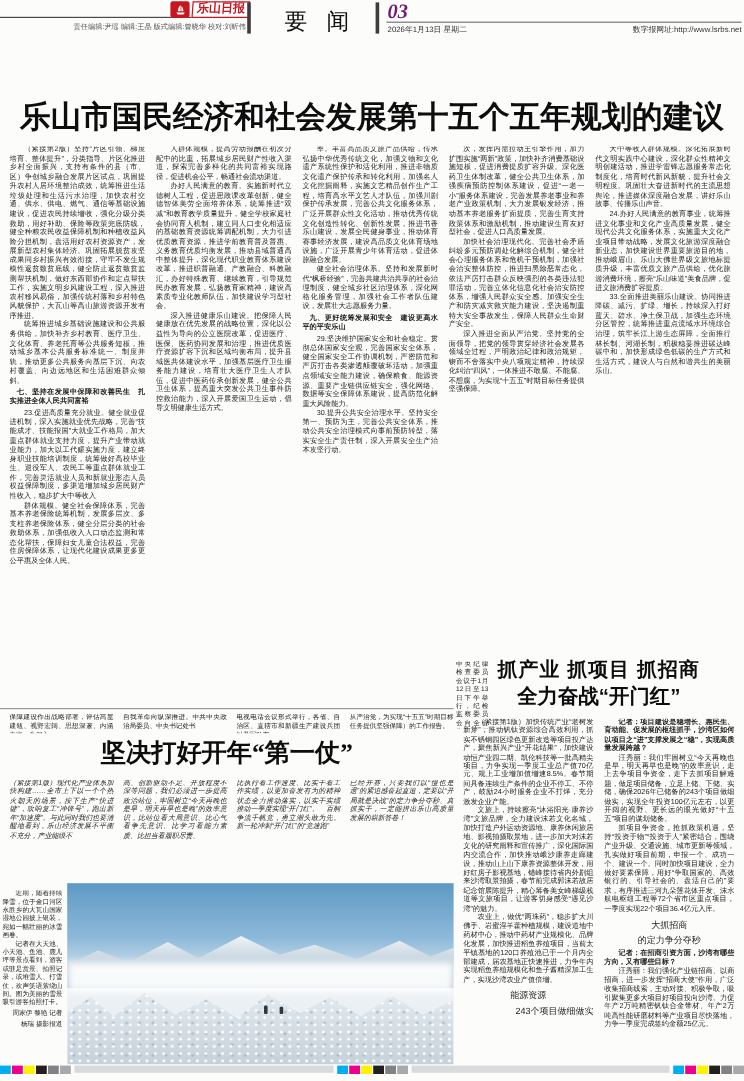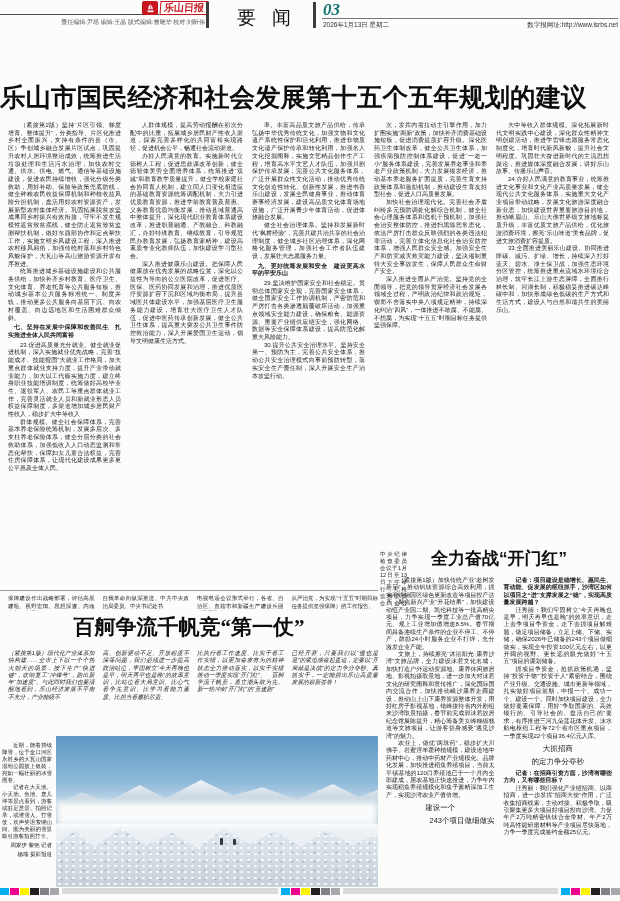--- a/index.html
+++ b/index.html
@@ -6,27 +6,27 @@
   .page{position:relative;width:620px;height:901px;background:#fcfcfb;font-family:"Liberation Sans",sans-serif;color:#1a1a1a;overflow:hidden;}
   
   .hdr-rule-left{position:absolute;left:0;top:14px;width:207px;height:1px;background:#4a4a4a;}
   .credits{position:absolute;left:40px;top:18px;width:165px;font-size:6px;color:#555;text-align:right;letter-spacing:0;}
   .masthead{position:absolute;left:142px;top:1px;height:14px;display:flex;align-items:center;gap:2px;}
   .logo-box{width:16px;height:14px;background:#c8161e;border-radius:2px;display:flex;align-items:center;justify-content:center;}
   .logo-box svg{width:11px;height:11px;}
   .mast-name{height:12px;line-height:12px;border:1px solid #c8161e;color:#c8161e;font-weight:bold;font-size:10px;padding:0 3px;font-family:"Liberation Serif",serif;transform:skewX(-4deg);background:#fff;}
   .vbar{position:absolute;top:2px;width:3px;height:26px;background:#3d3d3d;}
   .section-title{position:absolute;left:214px;top:5px;width:100px;text-align:center;font-family:Liberation Mono, monospace;font-size:19px;letter-spacing:16px;text-indent:16px;color:#111;}
-  .pageno{position:absolute;left:323px;top:0;font-size:17px;font-weight:bold;font-style:italic;color:#0f766e;font-family:"Liberation Serif",serif;text-align:center;}
+  .pageno{position:absolute;left:323px;top:0;font-size:17px;font-weight:bold;font-style:italic;color:#701a75;font-family:"Liberation Serif",serif;text-align:center;}
   .hdr-rule-right{position:absolute;left:322px;top:18px;width:296px;height:1px;background:#777;}
   .edition-date{position:absolute;left:323px;top:21px;font-size:6.5px;color:#333;}
   .site{position:absolute;right:2px;top:21px;font-size:6.5px;color:#333;}
   
   .headline1{position:absolute;left:0;top:50px;width:620px;text-align:center;font-size:23px;font-weight:900;letter-spacing:1px;color:#0d0d0d;}
-  .headline2{position:absolute;left:0;top:80px;width:620px;font-size:25.5px;font-weight:900;color:#0d0d0d;}
+  .headline2{position:absolute;left:0;top:80px;width:620px;text-align:center;font-size:25.5px;font-weight:900;color:#0d0d0d;}
   
   .main-cols{position:absolute;left:8px;top:122px;width:604px;display:flex;gap:9px;}
   .mcol{width:113px;font-size:6px;line-height:7.7px;text-align:justify;color:#222;overflow:hidden;}
   .mcol.tall{height:466px;}
   .mcol.short{height:426px;}
   .mcol p{margin:0;text-indent:2em;}
   .sec-head{font-weight:bold;text-indent:1em !important;margin:2px 0 !important;}
   .cont-strip{position:absolute;left:380px;top:551px;width:27px;height:56px;font-size:5.5px;line-height:7px;text-align:justify;color:#222;overflow:hidden;}
   
   .right-art{position:absolute;left:386px;top:547px;width:226px;}
@@ -122,46 +122,47 @@
     <div class="mcol short">
       <p>大中等收入群体规模。深化拓展新时代文明实践中心建设，深化群众性精神文明创建活动，推进学雷锋志愿服务常态化制度化，培育时代新风新貌，提升社会文明程度。巩固壮大奋进新时代的主流思想舆论，推进媒体深度融合发展，讲好乐山故事、传播乐山声音。</p>
       <p>24.办好人民满意的教育事业，统筹推进文化事业和文化产业高质量发展，健全现代公共文化服务体系，实施重大文化产业项目带动战略，发展文化旅游深度融合新业态，加快建设世界重要旅游目的地，推动峨眉山、乐山大佛世界级文旅地标提质升级，丰富优质文旅产品供给，优化旅游消费环境，擦亮“乐山味道”美食品牌，促进文旅消费扩容提质。</p>
       <p>33.全面推进美丽乐山建设。协同推进降碳、减污、扩绿、增长，持续深入打好蓝天、碧水、净土保卫战，加强生态环境分区管控，统筹推进重点流域水环境综合治理，筑牢长江上游生态屏障，全面推行林长制、河湖长制，积极稳妥推进碳达峰碳中和，加快形成绿色低碳的生产方式和生活方式，建设人与自然和谐共生的美丽乐山。</p>
     </div>
   </div>
 
   <div class="cont-strip">中央纪律检查委员会议于1月12日至13日下午举行，纪检监察委员会向全会作工作报告。</div>
 
   <div class="right-art">
+    <div class="ra-title">抓产业 抓项目 抓招商</div>
     <div class="ra-title2">全力奋战“开门红”</div>
     <div class="ra-body">
       <p>（紧接第1版）加快传统产业“老树发新芽”，推动钒钛资源综合高效利用，抓实不锈钢园区绿色更新改造等项目投产达产，聚焦新兴产业“开花结果”，加快建设动恒产业园二期、凯伦科技等一批高精尖项目，力争实现一季度工业总产值70亿元、规上工业增加值增速8.5%。春节期间具备连续生产条件的企业不停工、不停产，鼓励24小时服务企业不打烊，充分激发企业产能。</p>
       <p>文旅上，持续擦亮“沐浴阳光·康养沙湾”文旅品牌，全力建设沫若文化名城，加快打造户外运动资源地、康养休闲旅居地、影视拍摄取景地，进一步加大对沫若文化的研究阐释和宣传推广，深化国际国内交流合作，加快推动峨沙康养走廊建设，推动山上山下康养资源整体开发，用好红房子影视基地，错峰接待省内外剧组来沙湾取景拍摄，春节前完成郭沫若故居纪念馆展陈提升，精心筹备美女峰梯级栈道等文旅项目，让游客切身感受“遇见沙湾”的魅力。</p>
       <p>农业上，做优“两珠药”，稳步扩大川佛手、岩蜜淫羊藿种植规模，建设道地中药材中心，推动中药材产业规模化、品牌化发展，加快推进稻鱼养殖项目，当前太平镇基地的120口养殖池已于一个月内全部建成，届农基地正快速推进，力争年内实现稻鱼养殖规模化和鱼子酱精深加工生产，实现沙湾农业产值倍增。</p>
-      <p class="ra-sub">建设一个</p>
+      <p class="ra-sub">能源资源</p>
       <p class="ra-sub" style="margin-top:0 !important;text-align:right;">243个项目做细做实</p>
       <p class="q">记者：项目建设是稳增长、惠民生、育动能、促发展的枢纽抓手，沙湾区如何以项目之“进”支撑发展之“稳”，实现高质量发展跨越？</p>
       <p>汪秀丽：我们牢固树立“今天再晚也是早，明天再早也是晚”的效率意识，走上去争项目争资金，走下去抓项目解难题，做足项目储备，立足上储、下储、实储，确保2026年已储备的243个项目做细做实，实现全年投资100亿元左右，以更开阔的视野、更长远的眼光做好“十五五”项目的谋划储备。</p>
       <p>抓项目争资金，抢抓政策机遇，坚持“投资于物”“投资于人”紧密结合，围绕产业升级、交通设施、城市更新等领域，扎实做好项目前期，申报一个、成功一个、建设一个。同时加快项目建设，全力做好要素保障，用好“争取国家的、高效银行的、引导社会的、盘活自己的”要求，有序推进三河九朵莲花体开发、沫水航电枢纽工程等72个省市区重点项目，一季度实现22个项目36.4亿元入库。</p>
       <p class="ra-sub">大抓招商</p>
       <p class="ra-sub" style="margin-top:0 !important;">的定力争分夺秒</p>
       <p class="q">记者：在招商引资方面，沙湾有哪些方向，又有哪些目标？</p>
       <p>汪秀丽：我们强化产业链招商、以商招商，进一步发挥“招商大使”作用，广泛收集招商线索，主动对接、积极争取，吸引聚集更多大项目好项目投向沙湾。力促年产2万吨精密钒钛合金带材、年产2万吨高性能研磨材料等产业项目尽快落地，力争一季度完成签约金额25亿元。</p>
     </div>
   </div>
 
   <div class="rule2"></div>
   <div class="tailblock">
     <div>保障建设作出战略部署，评估高屋建瓴、视野宏阔、思想深邃、内涵丰富，为深入</div>
     <div>自我革命向纵深推进。中共中央政治局委员、中央书记处书</div>
     <div>电视电话会议形式举行，各省、自治区、直辖市和新疆生产建设兵团以及军队有</div>
     <div>从严治党，为实现“十五五”时期目标任务提供坚强保障）的工作报告。</div>
   </div>
 
-  <div class="edi-title">百舸争流千帆竞“第一仗”</div>
+  <div class="edi-title">坚决打好开年“第一仗”</div>
   <div class="edi-cols">
     <div>（紧接第1版）现代化产业体系加快构建……全市上下以一个个热火朝天的场景，按下生产“快进键”，吹响复工“冲锋号”，跑出新年“加速度”。与此同时我们也要清醒地看到，乐山经济发展不平衡不充分，产业能级不</div>
     <div>高、创新驱动不足、开放程度不深等问题，我们必须进一步提高政治站位，牢固树立“今天再晚也是早，明天再早也是晚”的效率意识，比站位看大局意识、比心气看争先意识、比学习看能力素质、比担当看履职尽责、</div>
     <div>比执行看工作速度、比实干看工作实绩，以更加奋发有为的精神状态全力推动落实，以实干实绩推动一季度实现“开门红”。　百舸争流千帆竞，勇立潮头敢为先。新一轮冲刺“开门红”的“竞速跑”</div>
     <div>已经开赛，只要我们以“慢也是退”的紧迫感奋起直追，定要以“开局就是决战”的定力争分夺秒、真抓实干，一定能拼出乐山高质量发展的崭新答卷！</div>
   </div>
 
   <div class="caption">
     <p>近期，随着持续降雪，位于金口河区永胜乡的大瓦山国家湿地公园披上银装，宛如一幅壮丽的冰雪画卷。</p>
     <p>记者在大天池、小天池、鱼池、鹿儿坪等景点看到，游客或驻足赏景、拍照记录，或堆雪人、打雪仗，欢声笑语萦绕山间。图为美丽的雪景吸引游客拍照打卡。</p>

